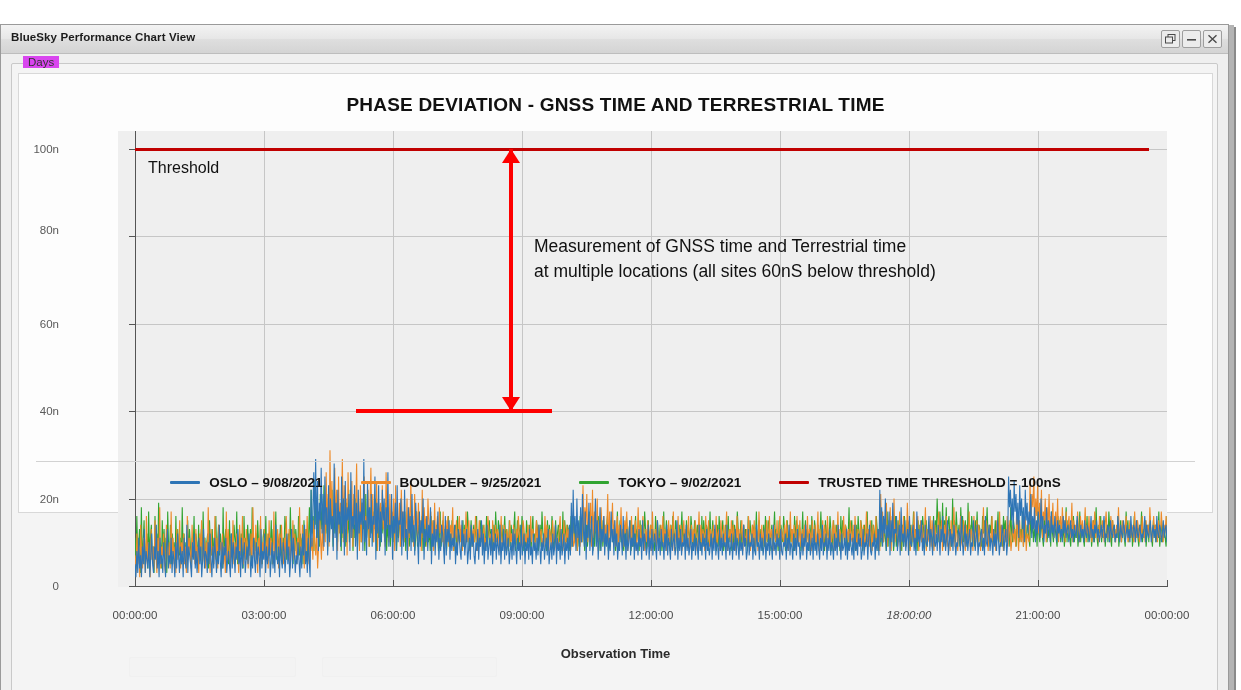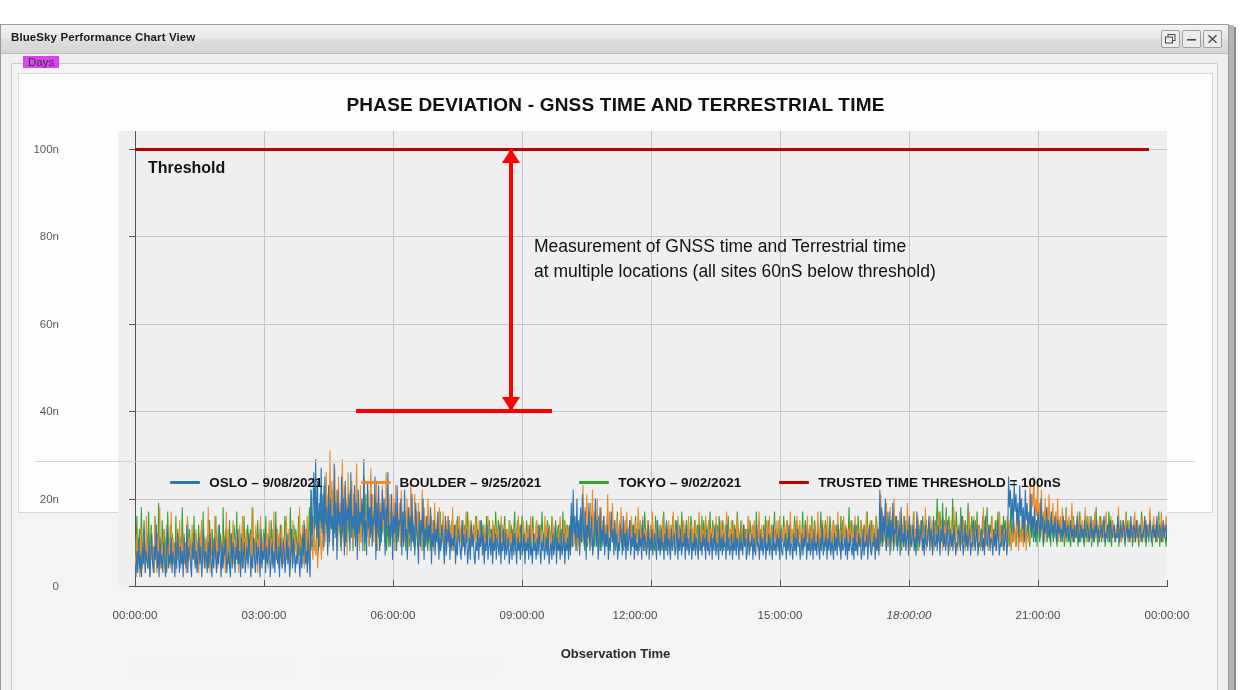--- a/index.html
+++ b/index.html
@@ -50,21 +50,21 @@
   .ytick-mark{position:absolute;left:110px;width:6px;height:1px;background:#555;}
 
   .xtick-mark{position:absolute;top:506px;width:1px;height:6px;background:#555;}
   .xtick-label{position:absolute;top:535px;font-size:11.5px;color:#4a4a4a;
                transform:translateX(-50%);white-space:nowrap;}
   .xaxis-title{position:absolute;left:0;right:0;top:572px;text-align:center;
                font-size:13px;font-weight:bold;color:#2b2b2b;}
 
   
   .threshold-line{position:absolute;height:3px;background:#c00000;}
-  .threshold-label{position:absolute;font-size:16px;font-weight:bold;color:#111;}
+  .threshold-label{position:absolute;font-size:16px;font-weight:normal;color:#111;}
 
   
   .ann-bar{position:absolute;height:4px;background:#fe0000;}
   .ann-shaft{position:absolute;width:4px;background:#fe0000;}
   .ann-head{position:absolute;width:0;height:0;border-left:9px solid transparent;
             border-right:9px solid transparent;}
   .ann-head.up{border-bottom:14px solid #fe0000;}
   .ann-head.down{border-top:14px solid #fe0000;}
   .ann-text{position:absolute;font-size:17.5px;font-weight:normal;color:#111;line-height:1.45;
             white-space:nowrap;}
@@ -120,21 +120,21 @@
       <div class="chart-title">PHASE DEVIATION - GNSS TIME AND TERRESTRIAL TIME</div>
 
       <div class="plot-bg"></div>
 
       <div id="y-axis-layer">
           <div class="gridline" style="left: 116px; top: 75px; width: 1032px;"></div>
           <div class="ytick-mark" style="top: 75px;"></div>
           <div class="ytick-label" style="top: 75px;">100n</div>
           <div class="gridline" style="left: 116px; top: 162px; width: 1032px;"></div>
           <div class="ytick-mark" style="top: 162px;"></div>
-          <div class="ytick-label" style="top: 162px;">80n</div>
+          <div class="ytick-label" style="top: 156px;">80n</div>
           <div class="gridline" style="left: 116px; top: 250px; width: 1032px;"></div>
           <div class="ytick-mark" style="top: 250px;"></div>
           <div class="ytick-label" style="top: 250px;">60n</div>
           <div class="gridline" style="left: 116px; top: 337px; width: 1032px;"></div>
           <div class="ytick-mark" style="top: 337px;"></div>
           <div class="ytick-label" style="top: 337px;">40n</div>
           <div class="gridline" style="left: 116px; top: 425px; width: 1032px;"></div>
           <div class="ytick-mark" style="top: 425px;"></div>
           <div class="ytick-label" style="top: 425px;">20n</div>
           <div class="ytick-mark" style="top: 512px;"></div>
@@ -147,21 +147,21 @@
           <div class="xtick-mark" style="left: 245px;"></div>
           <div class="xtick-label" style="left: 245px;">03:00:00</div>
           <div style="position: absolute; left: 374px; top: 57px; width: 1px; height: 455px; background: rgb(198, 198, 198);"></div>
           <div class="xtick-mark" style="left: 374px;"></div>
           <div class="xtick-label" style="left: 374px;">06:00:00</div>
           <div style="position: absolute; left: 503px; top: 57px; width: 1px; height: 455px; background: rgb(198, 198, 198);"></div>
           <div class="xtick-mark" style="left: 503px;"></div>
           <div class="xtick-label" style="left: 503px;">09:00:00</div>
           <div style="position: absolute; left: 632px; top: 57px; width: 1px; height: 455px; background: rgb(198, 198, 198);"></div>
           <div class="xtick-mark" style="left: 632px;"></div>
-          <div class="xtick-label" style="left: 616px;">12:00:00</div>
+          <div class="xtick-label" style="left: 632px;">12:00:00</div>
           <div style="position: absolute; left: 761px; top: 57px; width: 1px; height: 455px; background: rgb(198, 198, 198);"></div>
           <div class="xtick-mark" style="left: 761px;"></div>
           <div class="xtick-label" style="left: 761px;">15:00:00</div>
           <div style="position: absolute; left: 890px; top: 57px; width: 1px; height: 455px; background: rgb(198, 198, 198);"></div>
           <div class="xtick-mark" style="left: 890px;"></div>
           <div class="xtick-label" style="left: 890px; font-style: italic;">18:00:00</div>
           <div style="position: absolute; left: 1019px; top: 57px; width: 1px; height: 455px; background: rgb(198, 198, 198);"></div>
           <div class="xtick-mark" style="left: 1019px;"></div>
           <div class="xtick-label" style="left: 1019px;">21:00:00</div>
           <div class="xtick-mark" style="left: 1148px;"></div>

